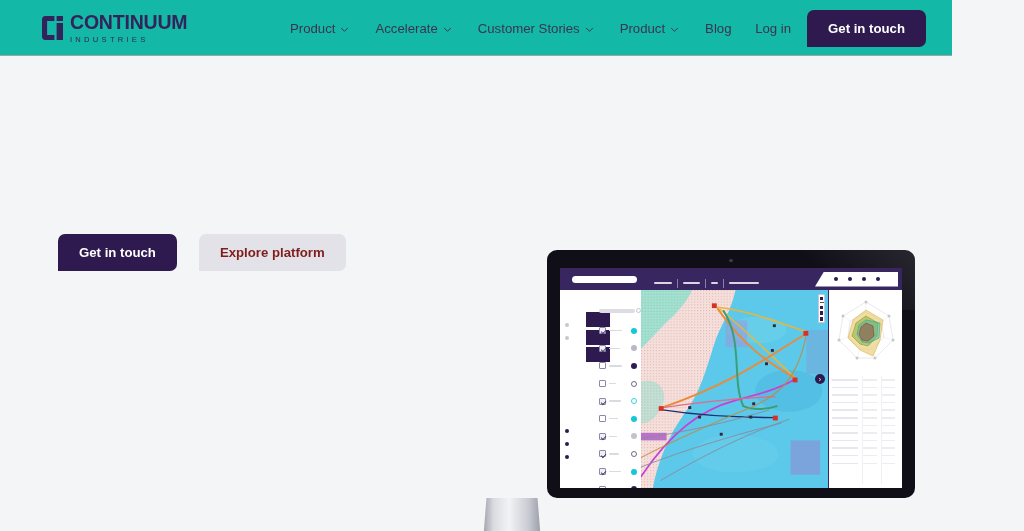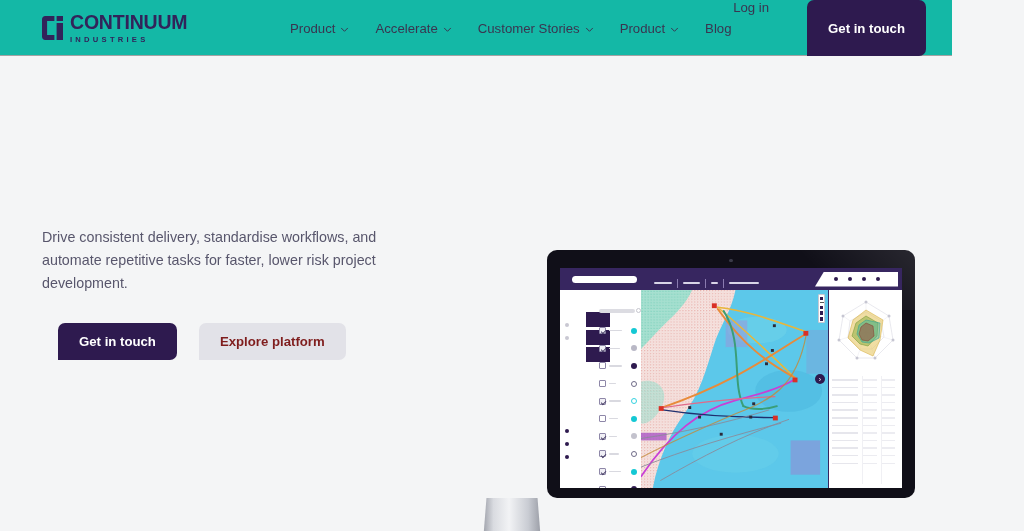--- a/index.html
+++ b/index.html
@@ -27,35 +27,35 @@
     cursor: pointer;
   }
   .logo-mark { width: 21px; height: 24px; display: block; }
   .logo-text { display: flex; flex-direction: column; justify-content: center; }
   .logo-name {
     font-size: 19.5px; font-weight: 700; color: #32235a;
     letter-spacing: -0.2px; line-height: 1; font-stretch: condensed;
     transform: scaleX(1.0);
   }
   .logo-sub {
-    font-size: 7.6px; font-weight: 700; color: #32235a;
+    font-size: 7.6px; font-weight: 400; color: #32235a;
     letter-spacing: 3.25px; line-height: 1; margin-top: 3px;
   }
 
   .nav { position: absolute; left: 290px; top: 0; height: 56px; display: flex; align-items: center; gap: 26px; }
   .nav-item {
     display: flex; align-items: center; gap: 5px;
     font-size: 13.2px; color: #3a3550; cursor: pointer;
     white-space: nowrap;
   }
   .chev { width: 9px; height: 9px; display: block; margin-top: 2px; }
 
   .header-right {
     position: absolute; right: 26px; top: 0; height: 56px;
-    display: flex; gap: 22px;
+    display: flex; align-items: center; 
   }
   .login-link { font-size: 13.2px; color: #3a3550; cursor: pointer; white-space: nowrap; }
   .btn {
     font-size: 13.2px; font-weight: 700;
     border: none; cursor: pointer; white-space: nowrap;
     font-family: "Liberation Sans", sans-serif;
   }
   .btn-primary {
     background: #2e1a4f; color: #ffffff;
     padding: 11px 21px;
@@ -262,21 +262,20 @@
 
     <div class="header-right">
       <span class="login-link">Log in</span>
       <button class="btn btn-primary">Get in touch</button>
     </div>
   </div>
 
   <div class="hero">
 
     <div class="hero-copy">
-      <p class="hero-sub">Drive consistent delivery, standardise workflows, and automate repetitive tasks for faster, lower risk project development.</p>
       <div class="hero-ctas">
         <button class="btn btn-primary">Get in touch</button>
         <button class="btn btn-secondary">Explore platform</button>
       </div>
     </div>
 
     <div class="stand"></div>
 
     <div class="monitor">
       <div class="monitor-bezel">

